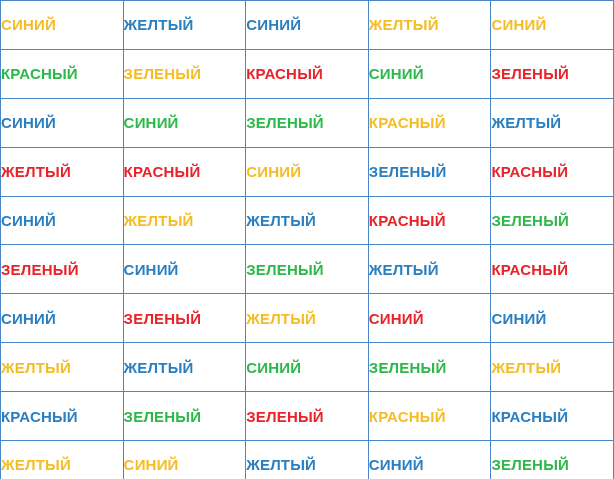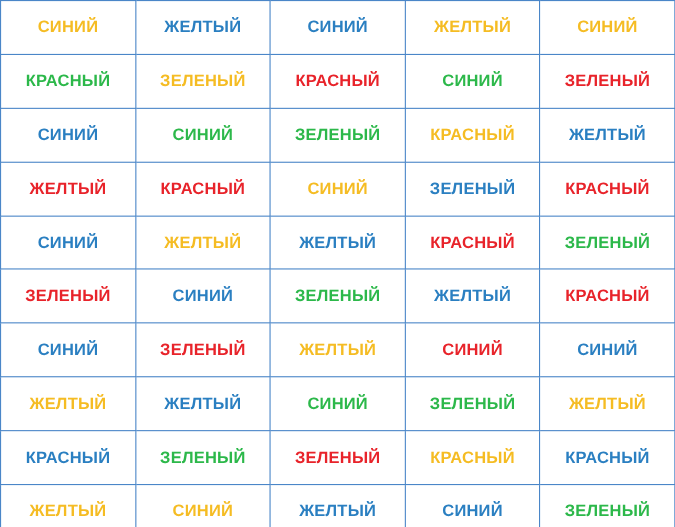--- a/index.html
+++ b/index.html
@@ -13,21 +13,20 @@
     font-family: "Liberation Sans", sans-serif;
   }
   #stroop-table {
     width: 614px;
     height: 479px;
     border-collapse: collapse;
     table-layout: fixed;
   }
   #stroop-table td {
     border: 1px solid #4a86c8;
-    text-align: center;
     vertical-align: middle;
     font-weight: bold;
     font-size: 15px;
     letter-spacing: 0.2px;
     padding: 0;
     height: 47.9px;
   }
   
   #stroop-table tr:first-child td { border-top-color: #4a86c8; }
   #stroop-table tr:last-child td { border-bottom-color: #4a86c8; }

